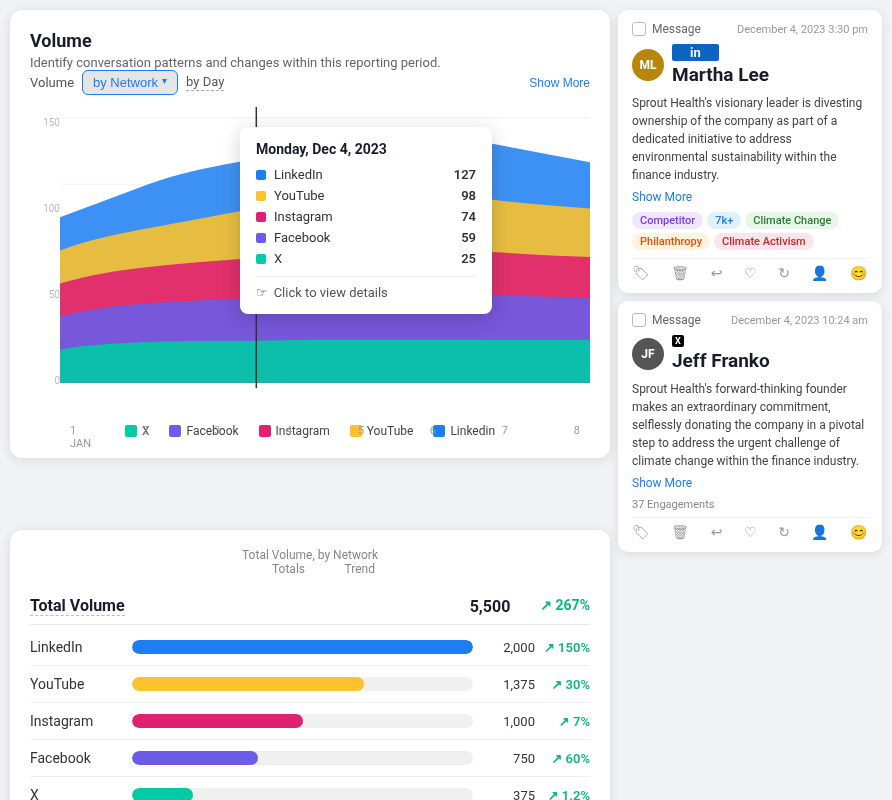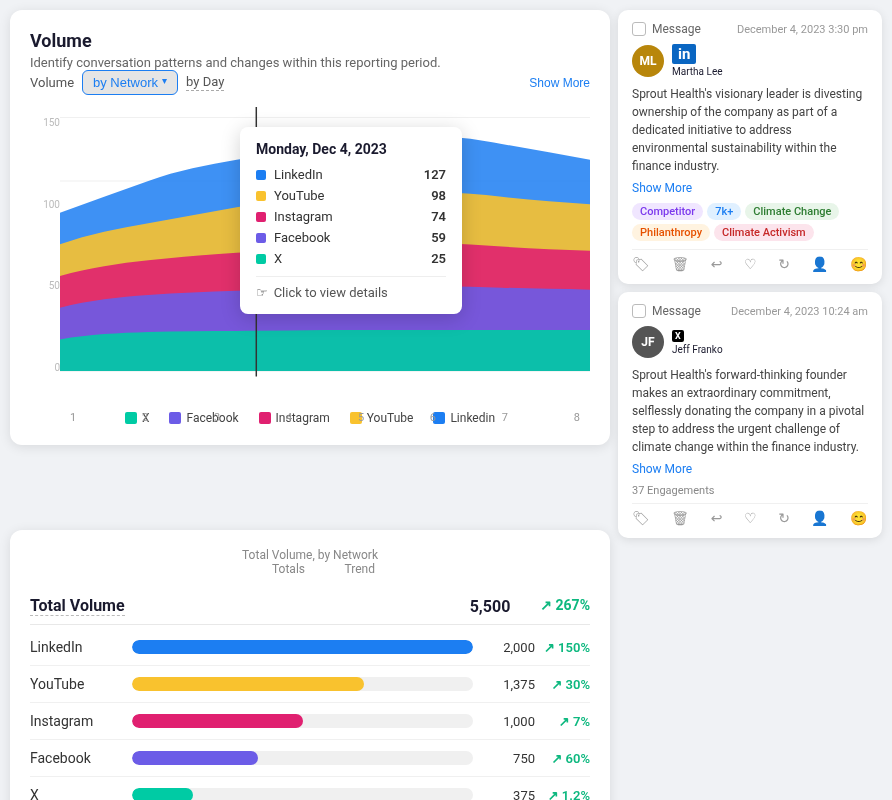--- a/index.html
+++ b/index.html
@@ -79,21 +79,21 @@
 
     
     .tooltip {
       position: absolute;
       top: 20px;
       left: 180px;
       background: #fff;
       border-radius: 8px;
       box-shadow: 0 4px 20px rgba(0,0,0,0.18);
       padding: 14px 16px;
-      width: 222px;
+      width: 252px;
       z-index: 10;
     }
 
     .tooltip-date {
       font-size: 14px;
       font-weight: 700;
       color: #1a1a2e;
       margin-bottom: 10px;
     }
 
@@ -374,38 +374,38 @@
     .author-network-badge {
       display: inline-flex;
       align-items: center;
       gap: 3px;
       margin-bottom: 2px;
     }
 
     .network-icon-li {
       background: #0a66c2;
       color: #fff;
-      font-size: 15px;
-      font-weight: 700;
-      padding: 1px 6px;
+      font-size: 13px;
+      font-weight: 700;
+      padding: 1px 18px;
       border-radius: 2px;
     }
 
     .network-icon-x {
       background: #000;
       color: #fff;
       font-size: 9px;
       font-weight: 700;
       padding: 1px 3px;
       border-radius: 2px;
     }
 
     .author-name {
-      font-size: 10px;
-      font-weight: 400;
+      font-size: 19px;
+      font-weight: 700;
       color: #1a1a2e;
     }
 
     .message-body {
       font-size: 12px;
       color: #444;
       line-height: 1.5;
       margin-bottom: 6px;
     }
 
@@ -592,20 +592,21 @@
       <div class="x-axis">
         <span class="x-label">1</span>
         <span class="x-label">2</span>
         <span class="x-label">3</span>
         <span class="x-label">4</span>
         <span class="x-label">5</span>
         <span class="x-label">6</span>
         <span class="x-label">7</span>
         <span class="x-label">8</span>
       </div>
+      <div class="x-axis-title">JAN</div>
     </div>
   </div>
 
   <div class="chart-legend">
     <div class="legend-item">
       <span class="legend-dot" style="background:#00cba4"></span>
       <span>X</span>
     </div>
     <div class="legend-item">
       <span class="legend-dot" style="background:#6c5ce7"></span>

